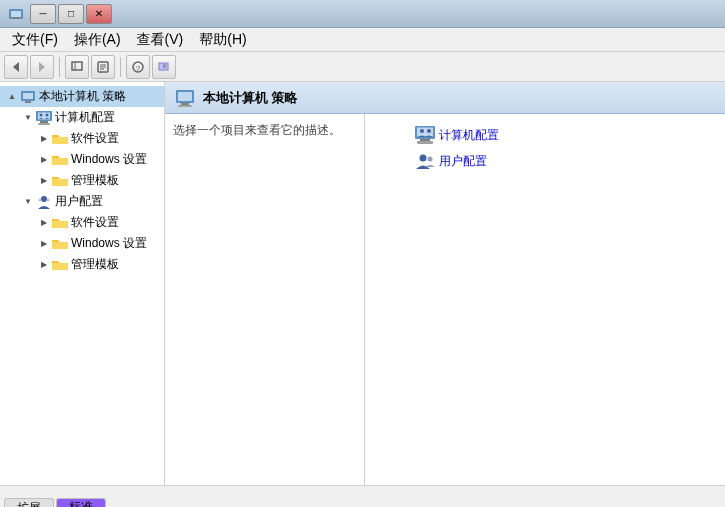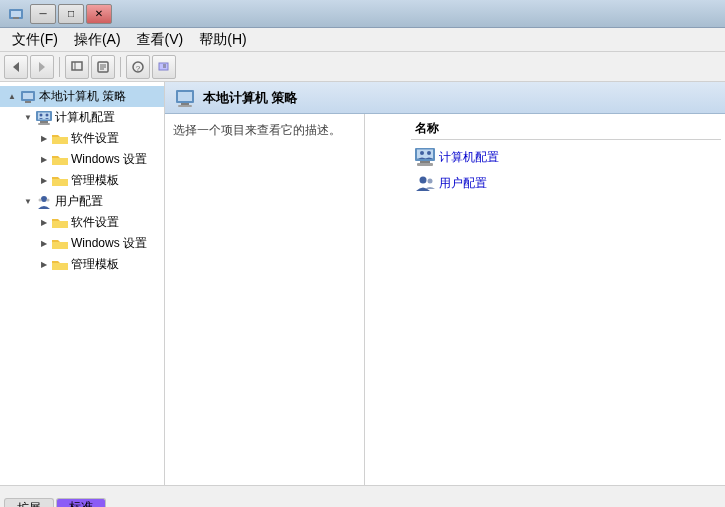--- a/index.html
+++ b/index.html
@@ -436,23 +436,20 @@
       <span class="right-header-title">本地计算机 策略</span>
     </div>
 
     <div class="right-content">
 
       <div class="description-pane">
         <span>选择一个项目来查看它的描述。</span>
       </div>
 
       <div class="items-pane">
-        <div class="items-header">
-          <span class="items-header-name">名称</span>
-        </div>
         <div class="items-list">
 
           <div class="item-row">
             <span class="item-row-icon">
               <svg width="20" height="18" viewBox="0 0 20 18">
                 <rect x="0" y="0" width="20" height="13" fill="#6090c0" rx="1"></rect>
                 <rect x="2" y="1.5" width="16" height="9" fill="#c0d8f0"></rect>
                 <rect x="5" y="13" width="10" height="2" fill="#808080"></rect>
                 <rect x="2" y="15" width="16" height="3" fill="#a0a0a0" rx="1"></rect>
 

